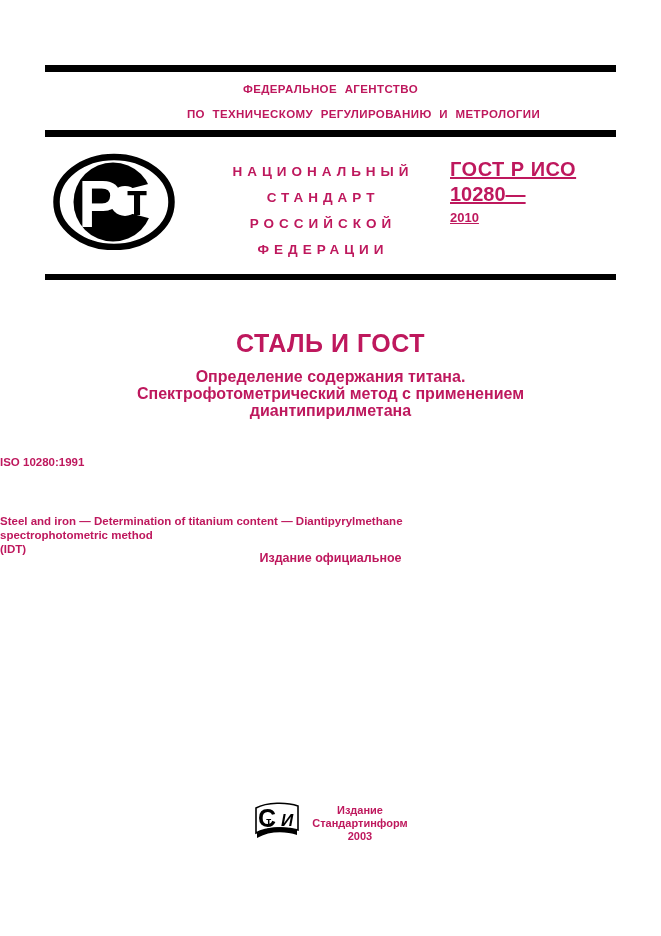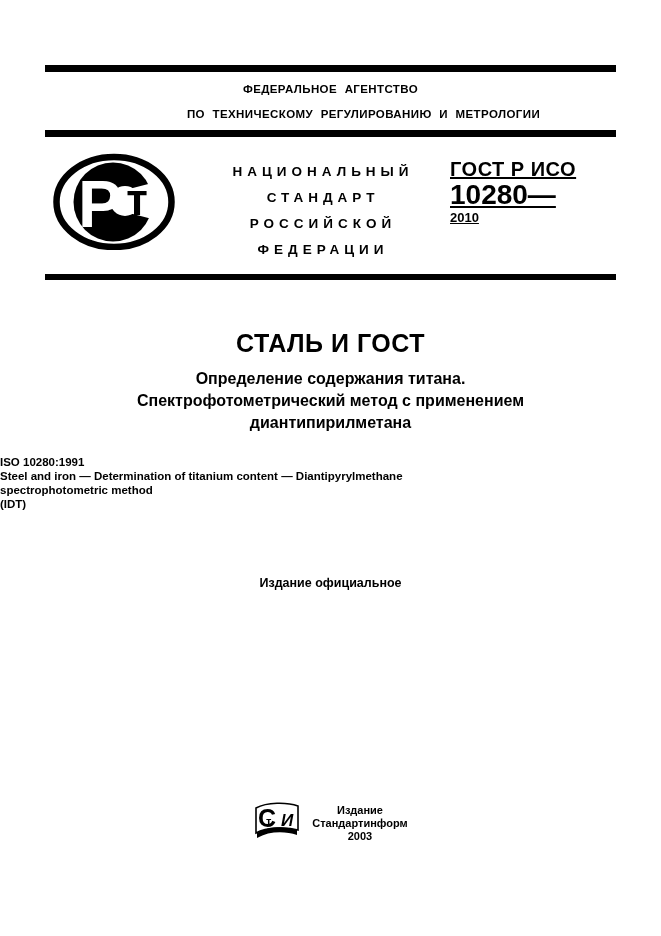--- a/index.html
+++ b/index.html
@@ -1,21 +1,21 @@
 <!DOCTYPE html>
 <html><head>
 <meta charset="utf-8">
 <style>
   html, body { margin: 0; padding: 0; background: #e8e8e8; }
   .page {
     position: relative;
     width: 661px; height: 936px;
     margin: 0 auto;
     background: #ffffff;
-    color: #000000;
+    color: #be185d;
     font-family: "Liberation Sans", sans-serif;
     overflow: hidden;
   }
   .bar { position: absolute; left: 45px; width: 571px; background: #000; }
   .bar-top    { top: 65px;  height: 7px; }
   .bar-mid    { top: 130px; height: 7px; }
   .bar-bottom { top: 274px; height: 6px; }
 
   .agency-line {
     position: absolute; left: 0; width: 100%;
@@ -35,46 +35,46 @@
     line-height: 26px; letter-spacing: 5px;
     white-space: pre-line;
   }
 
   .designation {
     position: absolute; left: 450px; top: 157px;
     font-weight: bold;
     text-decoration: underline;
   }
   .designation-l1 { font-size: 20px; line-height: 25px; letter-spacing: 0.5px; }
-  .designation-l2 { font-size: 28px; line-height: 25px; }
+  .designation-l2 { font-size: 20px; line-height: 25px; }
   .designation-l3 { font-size: 13px; line-height: 21px; }
 
   .doc-subject {
     position: absolute; top: 329px; left: 0; width: 100%;
     text-align: center;
     font-size: 25px; font-weight: bold; letter-spacing: 0.5px;
   }
   .doc-subtitle {
     position: absolute; top: 368px; left: 0; width: 100%;
     text-align: center;
     font-size: 16px; font-weight: bold;
-    line-height: 22px;
+    line-height: 17px;
     white-space: pre-line;
   }
   .iso-block {
     position: absolute; top: 455px; left: 0; width: 100%;
     font-size: 11.5px; font-weight: bold;
     line-height: 14px;
   }
-  .iso-title { white-space: pre-line; }
+  .iso-title { white-space: pre-line; margin-top: 45px; }
 
   .edition-note {
     position: absolute; top: 551px; left: 0; width: 100%;
     text-align: center;
-    font-size: 12.5px; font-weight: bold; margin-top: 25px;
+    font-size: 12.5px; font-weight: bold;
   }
 
   .imprint {
     position: absolute; top: 800px; left: 0; width: 100%;
     display: flex; justify-content: center; align-items: center;
     gap: 11px;
   }
   .imprint-text {
     text-align: center;
     font-size: 11px; font-weight: bold;

